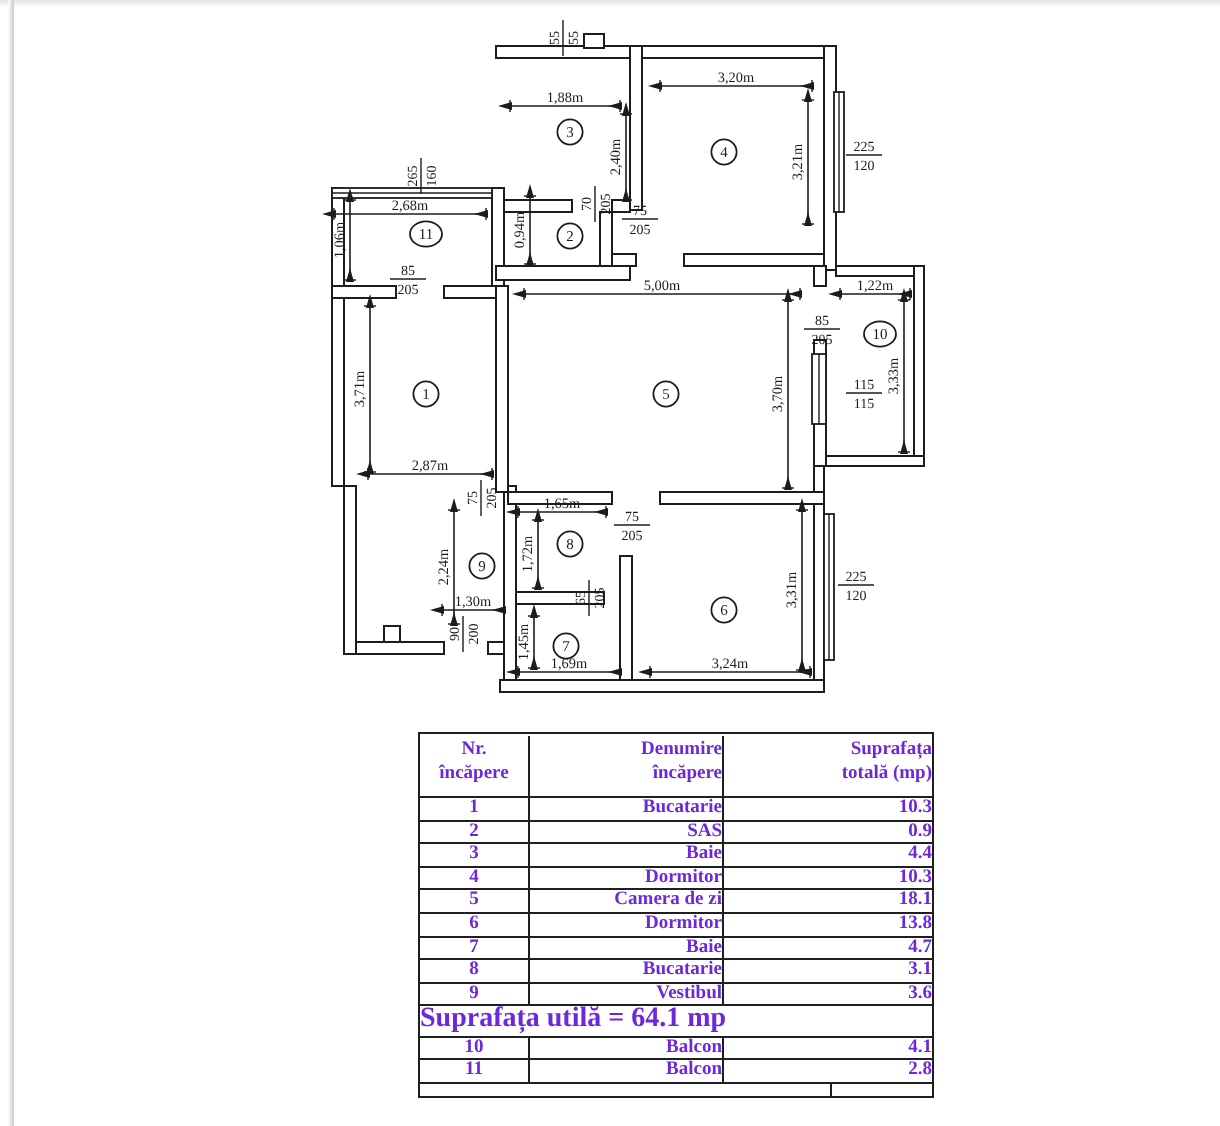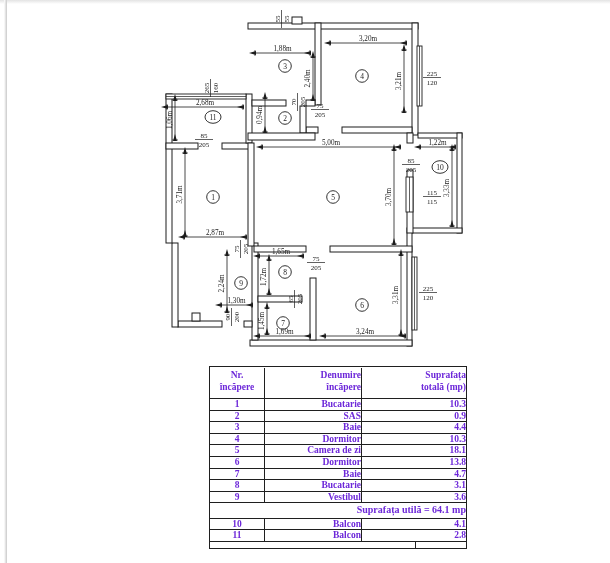--- a/index.html
+++ b/index.html
@@ -16,21 +16,21 @@
   .trow{display:flex;box-sizing:border-box;border-top:1px solid #1f1f1f;}
   .trow.first{border-top:none;}
   .tc{box-sizing:border-box;text-align:center;overflow:hidden;white-space:nowrap;}
   .tc.c0{width:54px;}
   .tc.c1{width:97px;border-left:1px solid #1f1f1f;text-align:right;}
   .tc.c2{flex:1;border-left:1px solid #1f1f1f;text-align:right;}
   .hrow{height:31px;font-size:9.5px;line-height:1.3;padding-top:1px;}
   .hrow .tc{padding-top:1px;}
   .drow{height:11.6px;font-size:9.5px;}
   .drow .tc{line-height:10.6px;}
-  .srow{height:15.5px;font-size:10px;line-height:14.5px;text-align:right;
+  .srow{height:15.5px;font-size:14px;line-height:14.5px;text-align:left;
         box-sizing:border-box;border-top:1.4px solid #1f1f1f;}
   .prow{height:7px;box-sizing:border-box;border-top:1.4px solid #1f1f1f;position:relative;}
   .prow .pdiv{position:absolute;top:0;bottom:0;width:1px;background:#1f1f1f;}
 </style>
 </head>
 <body>
 
 <div class="page">
   <div class="edge-top"></div>
   <div class="edge-left"></div>

